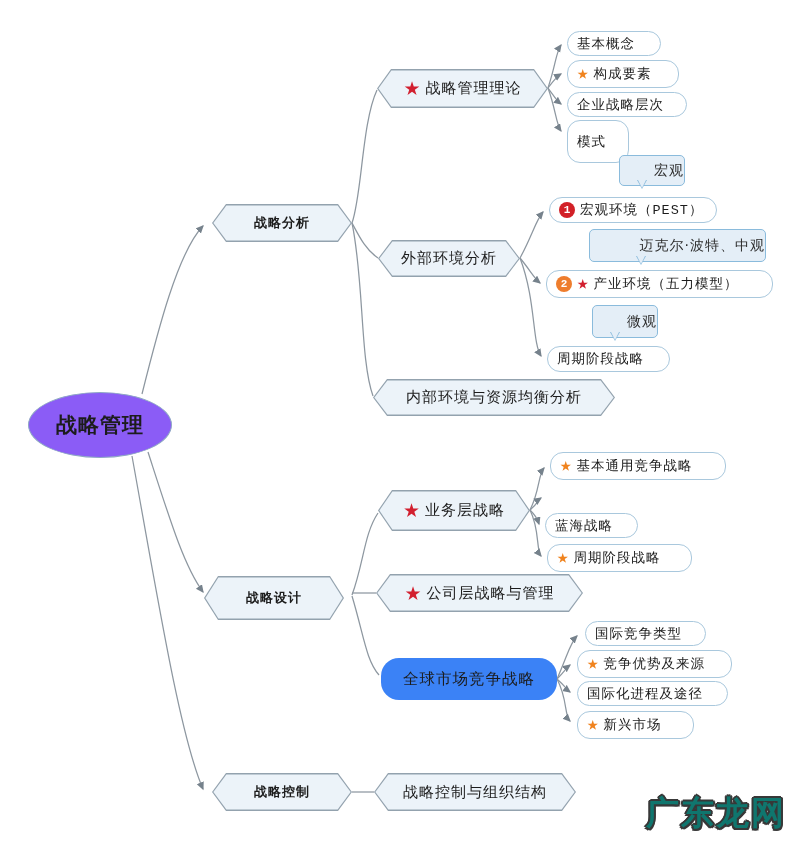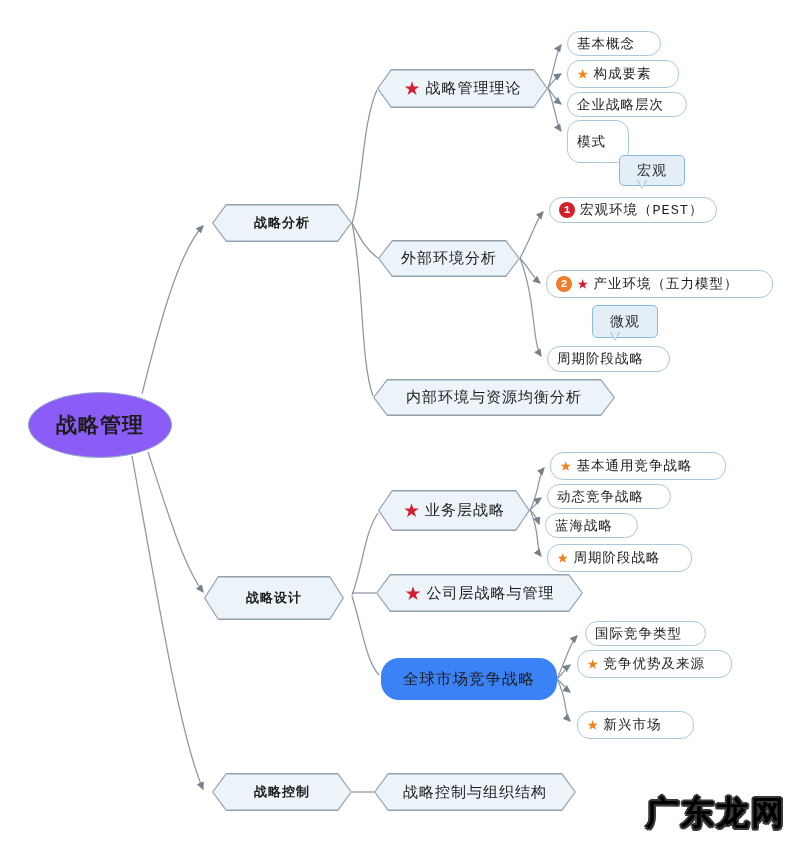--- a/index.html
+++ b/index.html
@@ -28,40 +28,40 @@
 
   
   .soft{background:#3b82f6;border-radius:18px;font-size:15.5px;}
 
   
   .pill{background:#ffffff;border:1.4px solid #a9c8dd;border-radius:13px;
         font-size:13.5px;padding:0 9px;justify-content:flex-start;font-family:Liberation Mono, monospace;}
 
   
   .callout{position:absolute;z-index:2;background:#e4eef7;border:1px solid #8abbdc;
-           border-radius:5px;display:flex;align-items:center;justify-content:center;
+           border-radius:5px;display:flex;align-items:center;justify-content:flex-end;
            font-size:14px;color:#2c2c2c;letter-spacing:1px;box-sizing:border-box;}
   .callout::before{content:"";position:absolute;left:26%;bottom:-9px;
            border:5px solid transparent;border-top:9px solid #8abbdc;}
   .callout::after{content:"";position:absolute;left:calc(26% + 1px);bottom:-6.5px;
            border:4px solid transparent;border-top:8px solid #e4eef7;}
 
   
   .star{position:relative;z-index:3;font-size:19px;line-height:1;margin-right:5px;}
   .star.red{color:#d21f2f;}
   .star.orange{color:#f0831e;}
   .badge{position:relative;z-index:3;width:16px;height:16px;border-radius:50%;
          color:#fff;font-size:11px;font-weight:bold;display:inline-flex;
          align-items:center;justify-content:center;margin-right:5px;flex:none;}
   .badge.red{background:#d22027;}
   .badge.orange{background:#ee7d2d;}
 
   
   .watermark{position:absolute;left:646px;top:791px;z-index:5;font-size:33px;font-weight:bold;
-    color:#000000;letter-spacing:2px;
+    color:#0f766e;letter-spacing:2px;
     text-shadow:-2px 0 #383838,2px 0 #383838,0 -2px #383838,0 2px #383838,
                 -1.5px -1.5px #383838,1.5px -1.5px #383838,-1.5px 1.5px #383838,1.5px 1.5px #383838;}
 </style>
 </head>
 <body>
 
 <div class="stage">
 
   <svg class="edges" width="800" height="843" viewBox="0 0 800 843">
     <defs>
@@ -167,55 +167,58 @@
   </div>
 
   <div class="callout" style="left:619px;top:155px;width:66px;height:31px">
     <span>宏观</span>
   </div>
   <div class="node pill" style="left:549px;top:197px;width:168px;height:26px">
     <span class="badge red">1</span>
     <span class="lbl">宏观环境（PEST）</span>
   </div>
 
+  <div class="callout" style="left:589px;top:229px;width:177px;height:33px">
+    <span>迈克尔·波特、中观</span>
+  </div>
   <div class="node pill" style="left:546px;top:270px;width:227px;height:28px">
     <span class="badge orange">2</span>
     <span class="star red">★</span>
     <span class="lbl">产业环境（五力模型）</span>
   </div>
 
   <div class="callout" style="left:592px;top:305px;width:66px;height:33px">
     <span>微观</span>
   </div>
   <div class="node pill" style="left:547px;top:346px;width:123px;height:26px">
     <span class="lbl">周期阶段战略</span>
   </div>
 
   <div class="node pill" style="left:550px;top:452px;width:176px;height:28px">
     <span class="star orange">★</span>
     <span class="lbl">基本通用竞争战略</span>
   </div>
-  <div class="node pill" style="left:547px;top:484px;width:124px;height:25px">
-    <span class="lbl">动态竞争战略</span>
-  </div>
   <div class="node pill" style="left:545px;top:513px;width:93px;height:25px">
     <span class="lbl">蓝海战略</span>
   </div>
   <div class="node pill" style="left:547px;top:544px;width:145px;height:28px">
     <span class="star orange">★</span>
     <span class="lbl">周期阶段战略</span>
   </div>
 
   <div class="node pill" style="left:585px;top:621px;width:121px;height:25px">
     <span class="lbl">国际竞争类型</span>
   </div>
   <div class="node pill" style="left:577px;top:650px;width:155px;height:28px">
     <span class="star orange">★</span>
     <span class="lbl">竞争优势及来源</span>
   </div>
+  <div class="node pill" style="left:577px;top:681px;width:151px;height:25px">
+    <span class="lbl">国际化进程及途径</span>
+  </div>
   <div class="node pill" style="left:577px;top:711px;width:117px;height:28px">
     <span class="star orange">★</span>
     <span class="lbl">新兴市场</span>
   </div>
 
   <div class="watermark">广东龙网</div>
 
 </div>
 
 </body></html>

